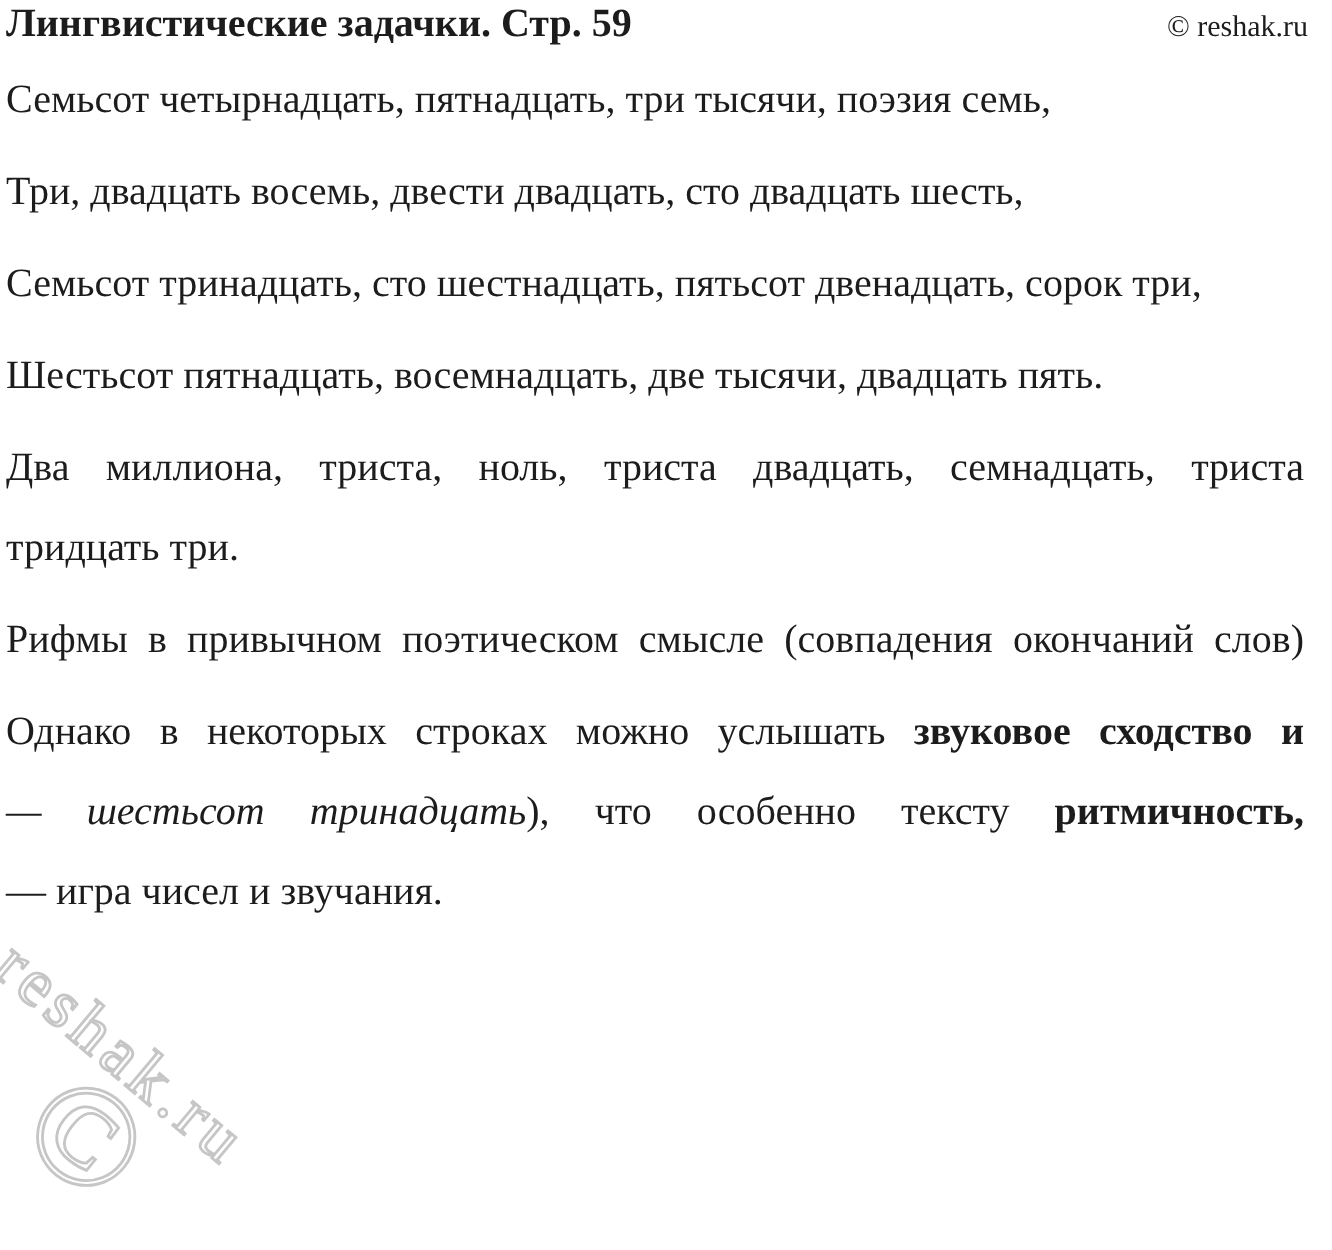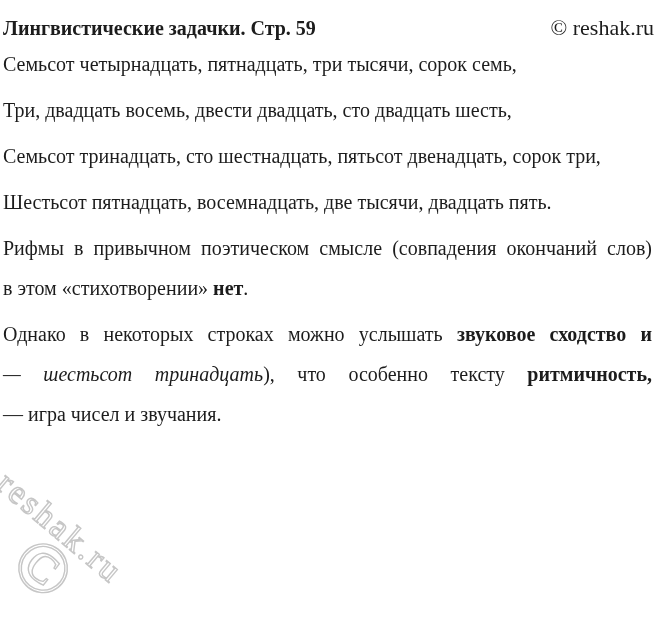--- a/index.html
+++ b/index.html
@@ -12,33 +12,33 @@
   }
   .page {
     position: relative;
     width: 666px; height: 625px;
     overflow: hidden;
   }
   .header {
     display: flex;
     justify-content: space-between;
     align-items: baseline;
-    margin: 16px 12px 0 3px;
+    margin: 0 12px 0 3px;
     line-height: 24px;
     position: relative;
     z-index: 1;
   }
   .title {
     font-weight: 700;
     font-size: 20px;
     white-space: nowrap;
   }
   .copyright {
     font-weight: 400;
-    font-size: 22px;
+    font-size: 15px;
     white-space: nowrap;
   }
   .doc {
     position: relative;
     z-index: 1;
     margin: 4px 14px 0 3px;
     font-size: 20px;
   }
   .para { margin: 0 0 6px 0; }
   .line {
@@ -90,34 +90,37 @@
   <div class="watermark-copy">©</div>
   <div class="watermark-text">reshak.ru</div>
 
   <div class="header">
     <span class="title">Лингвистические задачки. Стр. 59</span>
     <span class="copyright">© reshak.ru</span>
   </div>
 
   <div class="doc">
       <div class="para">
-        <div class="line"><span>Семьсот четырнадцать, пятнадцать, три тысячи, сорок семь,</span></div>
+        <div class="line"><span>Семьсот четырнадцать, пятнадцать, три тысячи, поэзия семь,</span></div>
       </div>
       <div class="para">
         <div class="line"><span>Три, двадцать восемь, двести двадцать, сто двадцать шесть,</span></div>
       </div>
       <div class="para">
         <div class="line"><span>Семьсот тринадцать, сто шестнадцать, пятьсот двенадцать, сорок три,</span></div>
       </div>
       <div class="para">
         <div class="line"><span>Шестьсот пятнадцать, восемнадцать, две тысячи, двадцать пять.</span></div>
       </div>
       <div class="para">
+        <div class="line j"><span>Два миллиона, триста, ноль, триста двадцать, семнадцать, триста</span></div>
+        <div class="line"><span>тридцать три.</span></div>
+      </div>
+      <div class="para">
         <div class="line j"><span>Рифмы в привычном поэтическом смысле (совпадения окончаний слов)</span></div>
-        <div class="line"><span>в этом «стихотворении» </span><span class="b">нет</span><span>.</span></div>
       </div>
       <div class="para">
         <div class="line j"><span>Однако в некоторых строках можно услышать </span><span class="b">звуковое сходство и</span></div>
         <div class="line j"><span class="i">— шестьсот тринадцать</span><span>), что особенно тексту </span><span class="b">ритмичность,</span></div>
         <div class="line"><span>— игра чисел и звучания.</span></div>
       </div>
     </div>
 
 </div>
 

